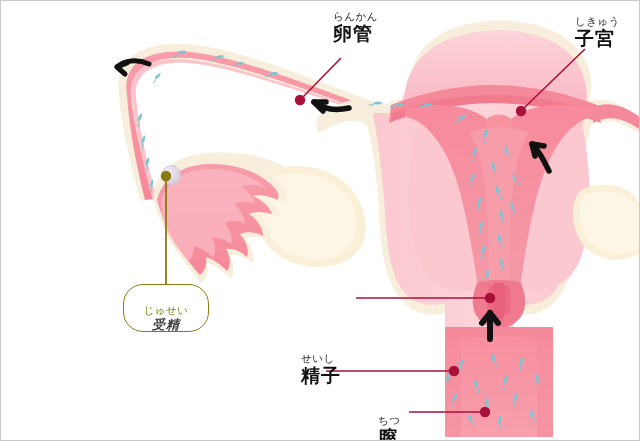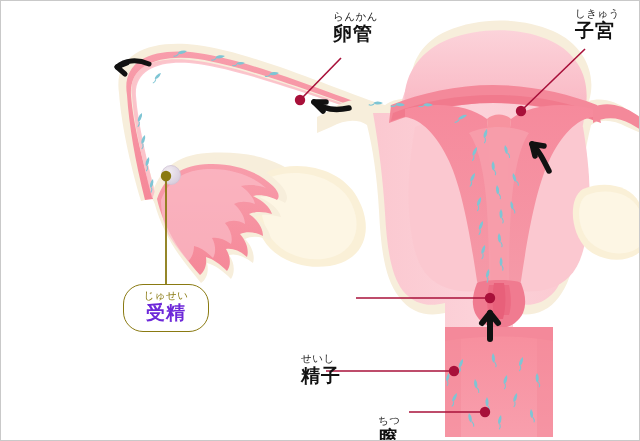--- a/index.html
+++ b/index.html
@@ -8,24 +8,24 @@
     position:relative;width:640px;height:441px;background:#ffffff;
     border:1px solid #c9c9c9;box-sizing:border-box;overflow:hidden;
   }
   #art{position:absolute;left:0;top:0;width:640px;height:441px;}
   .lbl{position:absolute;white-space:nowrap;}
   .furi{font-size:10.5px;color:#1a1a1a;letter-spacing:.5px;line-height:1;margin-bottom:2px;}
   .main{font-size:19px;font-weight:bold;color:#111;letter-spacing:1px;line-height:1;}
   .pill{
     position:absolute;border:1.7px solid #8a7a12;border-radius:20px;
     background:#fff;text-align:center;box-sizing:border-box;
-    padding:5px 13px 7px 13px;
+    padding:20px 13px 7px 13px;
   }
   .pill .furi{color:#8a7a12;font-size:10.5px;}
-  .pill .main{color:#6d28d9;font-size:19px;}
+  .pill .main{color:#404040;font-size:13px;font-style:italic;}
 </style>
 </head>
 <body>
 
 <div id="stage">
 
   <svg id="art" viewBox="0 0 640 441">
     <defs>
       <linearGradient id="gFundus" x1="0" y1="0" x2="0" y2="1">
         <stop offset="0" stop-color="#fcd3da"></stop>
@@ -272,21 +272,21 @@
       <line x1="165" y1="176" x2="165" y2="285" stroke="#8a7a12" stroke-width="1.8"></line>
       <circle cx="165" cy="175" r="5.2" fill="#8a7a12"></circle>
     </g>
   </svg>
 
   <div class="lbl" style="left:332px;top:10px;">
     <div class="furi">らんかん</div>
     <div class="main">卵管</div>
   </div>
 
-  <div class="lbl" style="left:574px;top:7px;">
+  <div class="lbl" style="left:574px;top:15px;">
     <div class="furi">しきゅう</div>
     <div class="main">子宮</div>
   </div>
 
 
   <div class="lbl" style="left:276px;top:352px;margin-left:24px;">
     <div class="furi">せいし</div>
     <div class="main">精子</div>
   </div>
 

